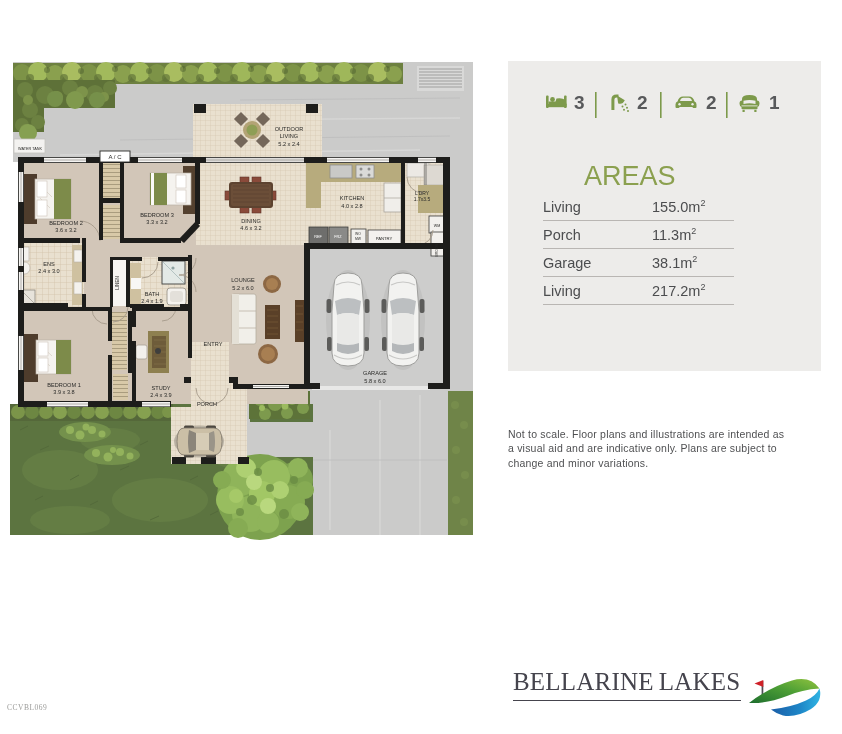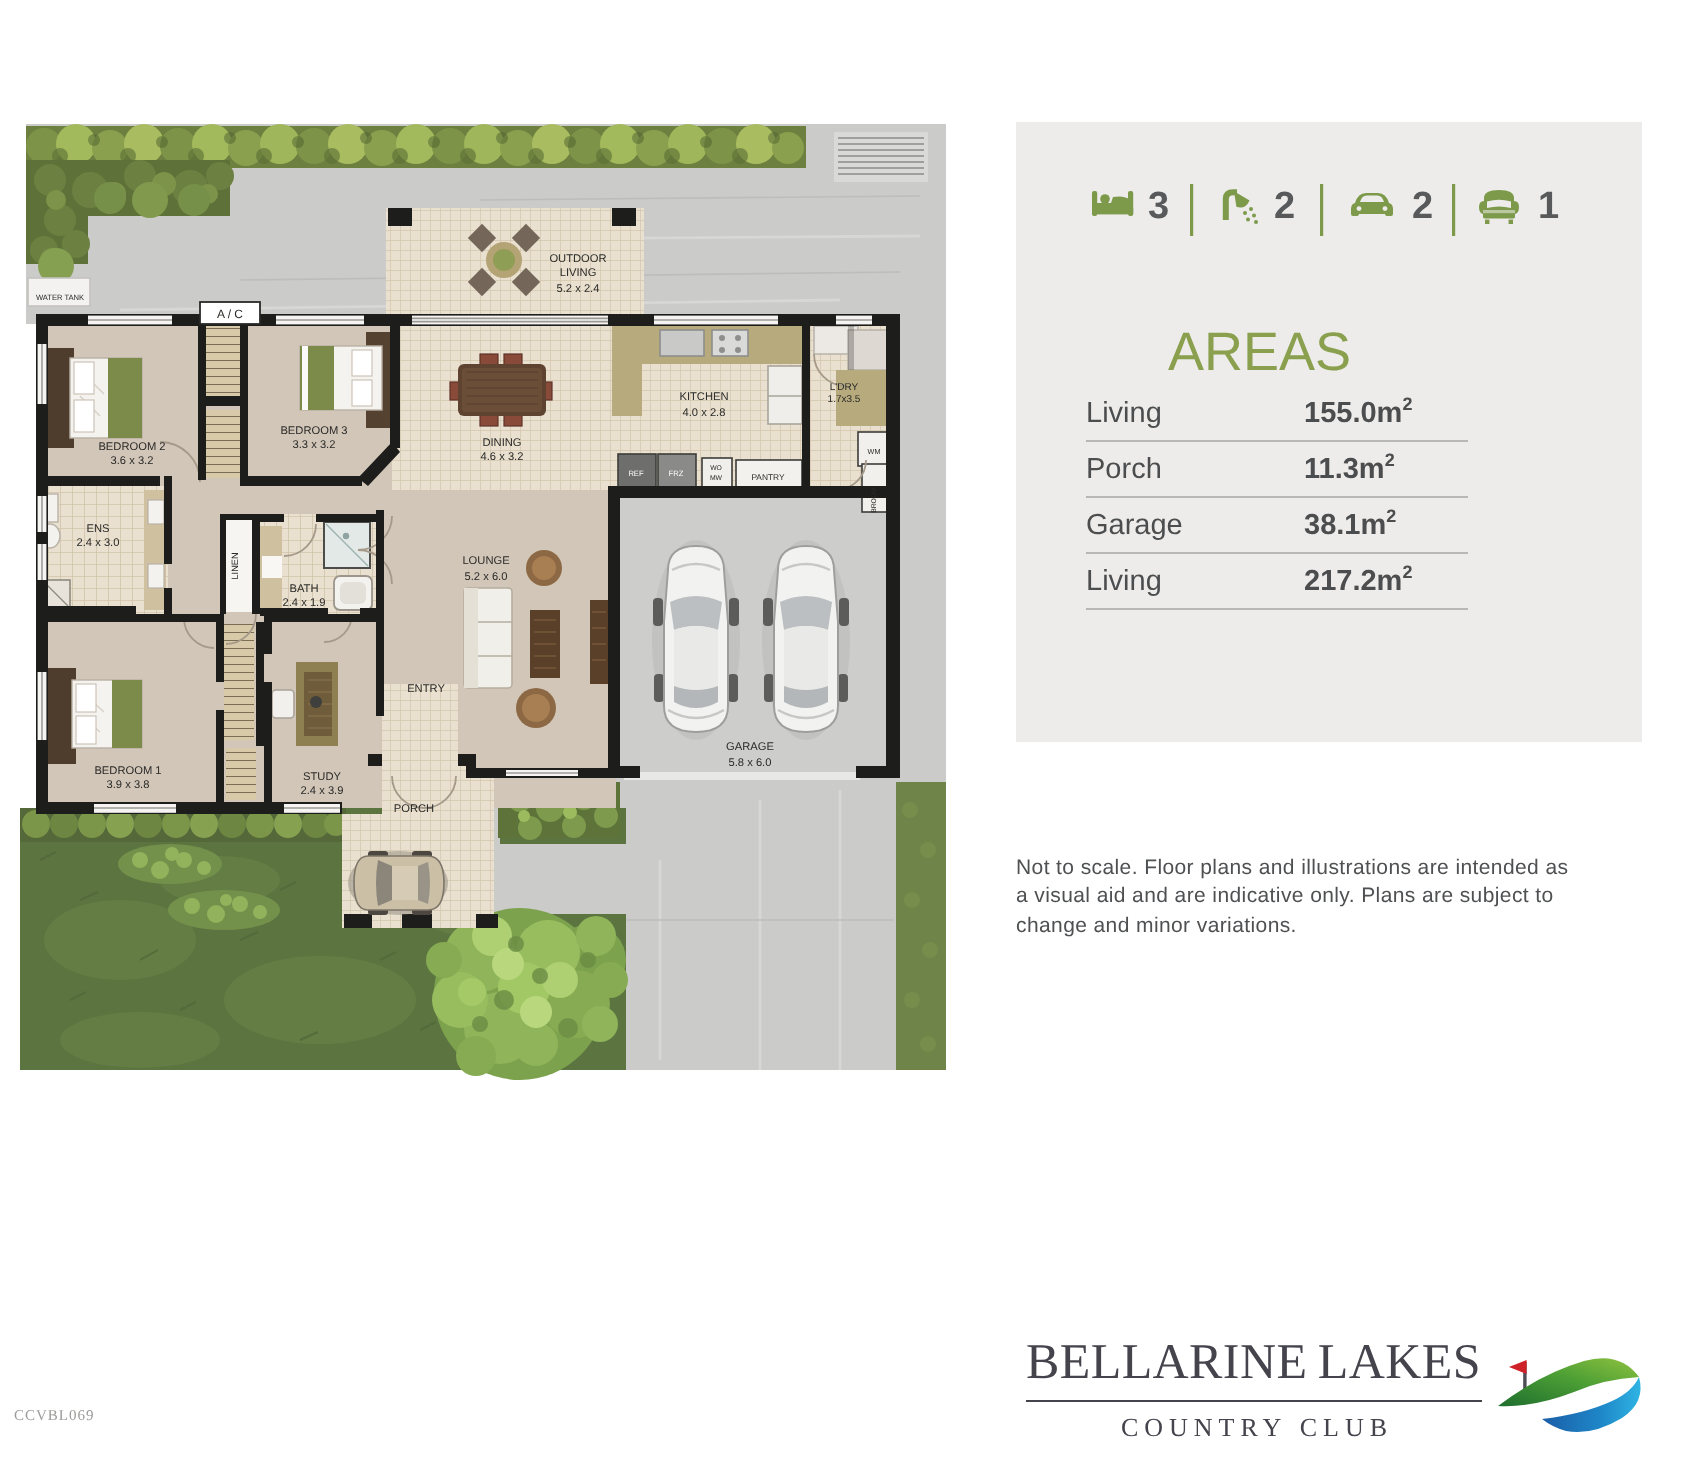--- a/index.html
+++ b/index.html
@@ -6,21 +6,21 @@
   #page{position:relative;width:842px;height:734px;background:#ffffff;overflow:hidden;
         font-family:"Liberation Sans",sans-serif;}
   #plan{position:absolute;left:0;top:0;}
   .panel{position:absolute;left:508px;top:61px;width:313px;height:310px;background:#edecea;}
   .iconrow{position:absolute;left:538px;top:88px;width:260px;height:34px;}
   .areas{position:absolute;left:544px;top:161px;color:#8ba04f;font-size:27px;letter-spacing:0;margin-left:40px;}
   .tbl{position:absolute;left:543px;top:192.5px;width:191px;font-size:14.5px;color:#4c4d4f;}
   .row{display:flex;justify-content:space-between;align-items:baseline;height:27px;
        border-bottom:1px solid #b9b6b3;padding-top:0px;}
   .row .lab{padding-top:6px;}
-  .row .val{padding-top:6px;width:82px;text-align:left;font-weight:bold;}
+  .row .val{padding-top:6px;width:82px;text-align:left;}
   sup{font-size:9px;vertical-align:super;line-height:0;}
   .disc{position:absolute;left:508px;top:391px;width:287px;font-size:10.5px;line-height:14.4px;
         color:#4f5052;letter-spacing:0.2px;margin-top:36px;}
   .logo{position:absolute;left:513px;top:668px;width:228px;font-family:"Liberation Serif",serif;color:#45444d;}
   .logo .l1{font-size:25px;letter-spacing:0.2px;white-space:nowrap;}
   .logo .rule{border-top:1.5px solid #45444d;margin-top:4px;}
   .logo .l2{font-size:13px;letter-spacing:3px;text-align:center;margin-top:5px;padding-left:3px;}
   .code{position:absolute;left:7px;top:703px;font-size:7.5px;color:#9b9b99;letter-spacing:0.5px;font-family:Liberation Serif, serif;}
 </style>
 </head>
@@ -665,21 +665,20 @@
       </div>
     <div class="row">
         <span class="lab">Living</span>
         <span class="val">217.2m<sup>2</sup></span>
       </div>
   </div>
   <div class="disc">Not to scale. Floor plans and illustrations are intended as a&nbsp;visual aid and are indicative only. Plans are subject to change and minor variations.</div>
   <div class="logo">
     <div class="l1">BELLARINE LAKES</div>
     <div class="rule"></div>
-    <div class="l2">COUNTRY&nbsp;CLUB</div>
   </div>
   <svg style="position:absolute;left:742px;top:660px" width="85" height="60" viewBox="0 0 85 60">
     <g id="swoosh">
       <defs>
         <linearGradient id="grn" x1="0" y1="1" x2="1" y2="0">
           <stop offset="0" stop-color="#1e6e2e"></stop>
             <stop offset="0.55" stop-color="#4d9f35"></stop>
             <stop offset="1" stop-color="#8fc23f"></stop>
         </linearGradient>
         <linearGradient id="blu" x1="0" y1="0" x2="1" y2="0">

